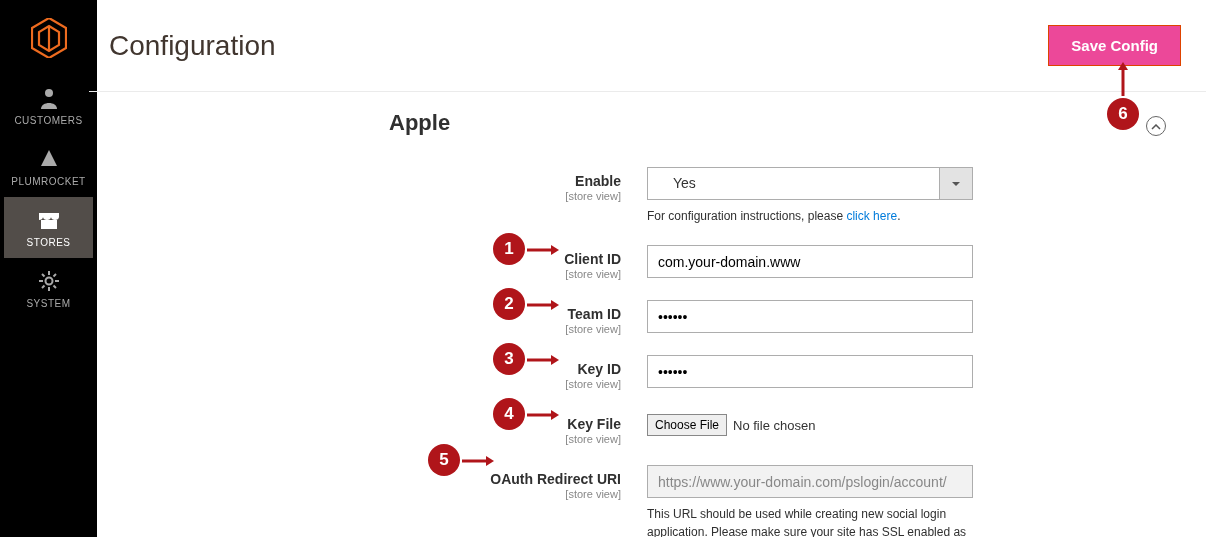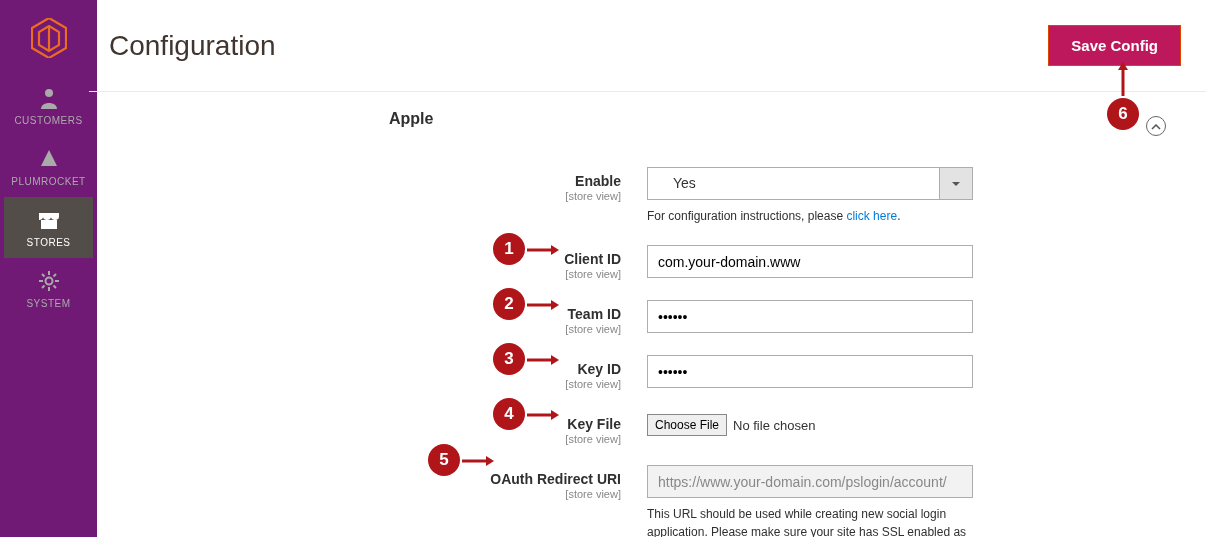--- a/index.html
+++ b/index.html
@@ -11,21 +11,21 @@
     width: 1206px;
     height: 537px;
     overflow: hidden;
     position: relative;
   }
   .sidebar {
     position: absolute;
     left: 0; top: 0;
     width: 97px;
     height: 537px;
-    background: #701a75;
+    background: #000000;
     display: flex;
     flex-direction: column;
     align-items: center;
   }
   .logo {
     width: 89px; height: 75px;
     display: flex; align-items: center; justify-content: center;
   }
   .nav-item {
     width: 89px;
@@ -57,32 +57,32 @@
     padding: 0 25px 0 20px;
     border-bottom: 1px solid #ebebeb;
     justify-content: space-between;
   }
   .page-title {
     font-size: 28px;
     font-weight: 300;
     color: #41362f;
   }
   .save-btn {
-    background: #be185d;
+    background: #ec4899;
     color: #fff;
     border: 1px solid #de4300;
     padding: 11px 22px;
     font-size: 15px;
     font-weight: 600;
     cursor: pointer;
   }
   .section-head {
     position: absolute;
     left: 300px; top: 18px;
-    font-size: 16px;
+    font-size: 22px;
     font-weight: 600;
     color: #303030;
   }
   .collapse-btn {
     position: absolute;
     right: 40px; top: 24px;
     width: 20px; height: 20px;
     border: 1px solid #666;
     border-radius: 50%;
     display: flex; align-items: center; justify-content: center;

